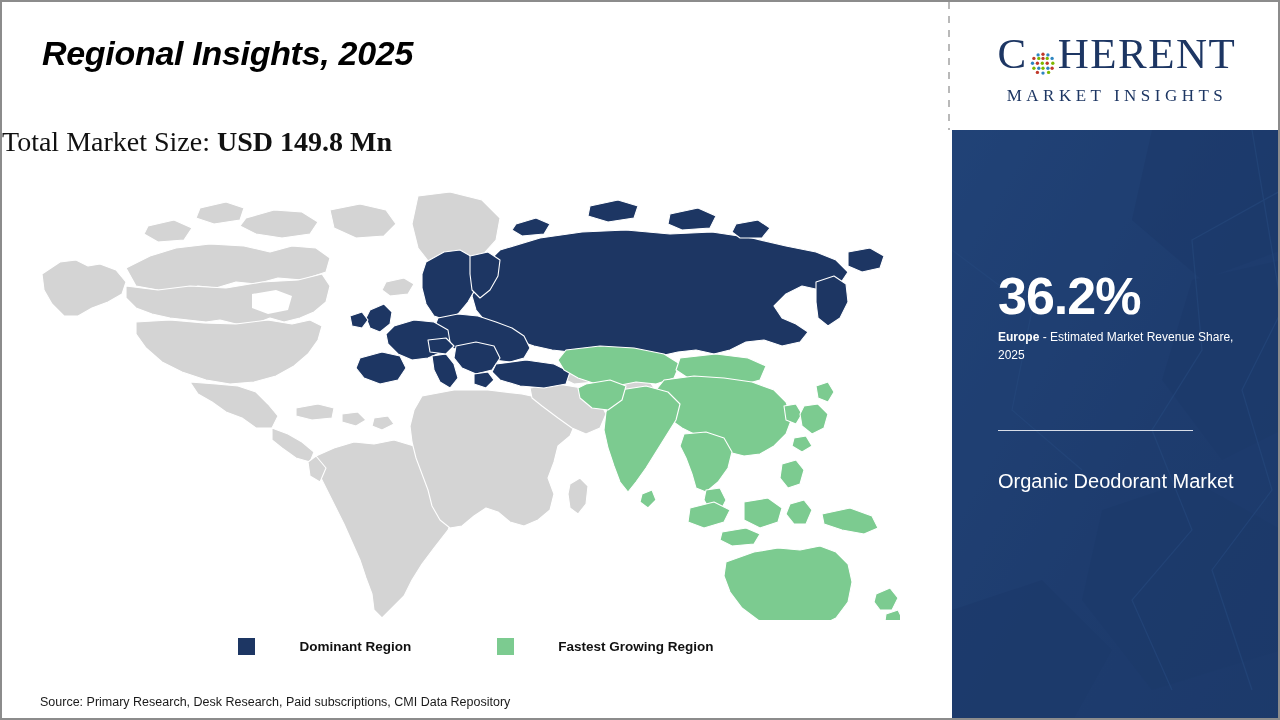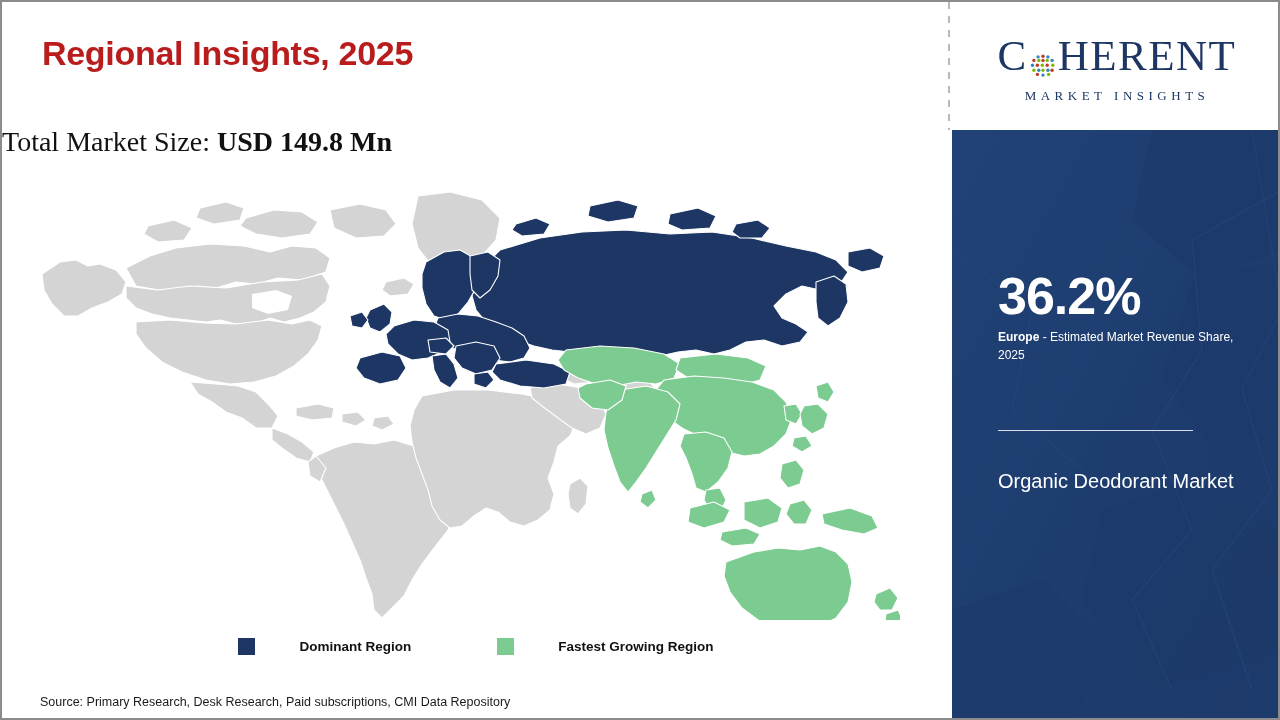--- a/index.html
+++ b/index.html
@@ -29,22 +29,23 @@
     width: 948px;
     height: 720px;
   }
 
   .page-title {
     position: absolute;
     left: 40px;
     top: 32px;
     font-size: 34px;
     font-weight: bold;
-    color: #b91c1c;
+    color: #000000;
     letter-spacing: -0.3px;
+    font-style: italic;
   }
 
   .market-size {
     position: absolute;
     left: 0;
     top: 124px;
     width: 900px;
     text-align: left;
     font-size: 28px;
     color: #111111;
@@ -140,21 +141,21 @@
   .logo-globe {
     width: 28px;
     height: 28px;
     margin: 0 1px;
     position: relative;
     top: 2px;
   }
   .logo-sub {
     color: #1d3663;
     font-family: "Liberation Serif", serif;
-    font-size: 13px;
+    font-size: 17px;
     letter-spacing: 4.5px;
     margin-top: 11px;
     white-space: nowrap;
   }
 
   
   .info-panel {
     position: absolute;
     left: 950px;
     top: 128px;

